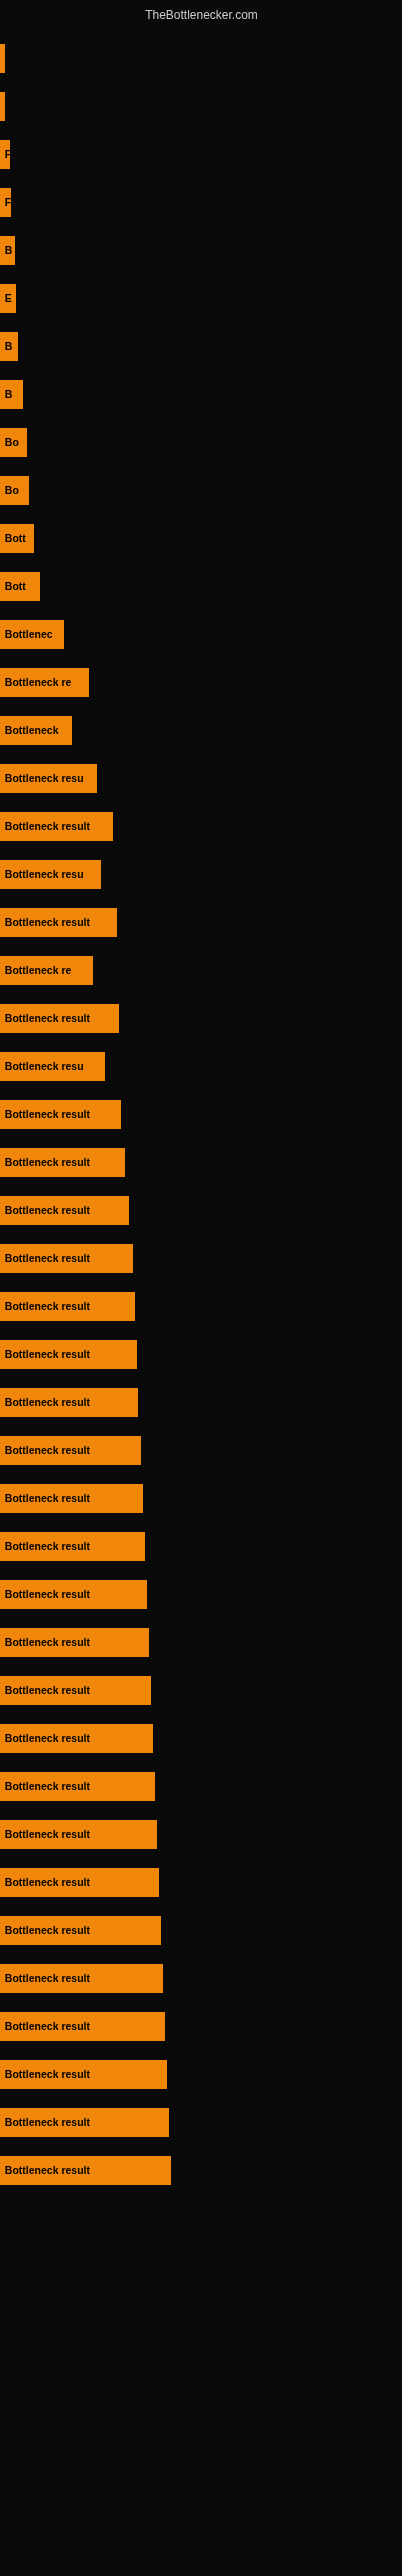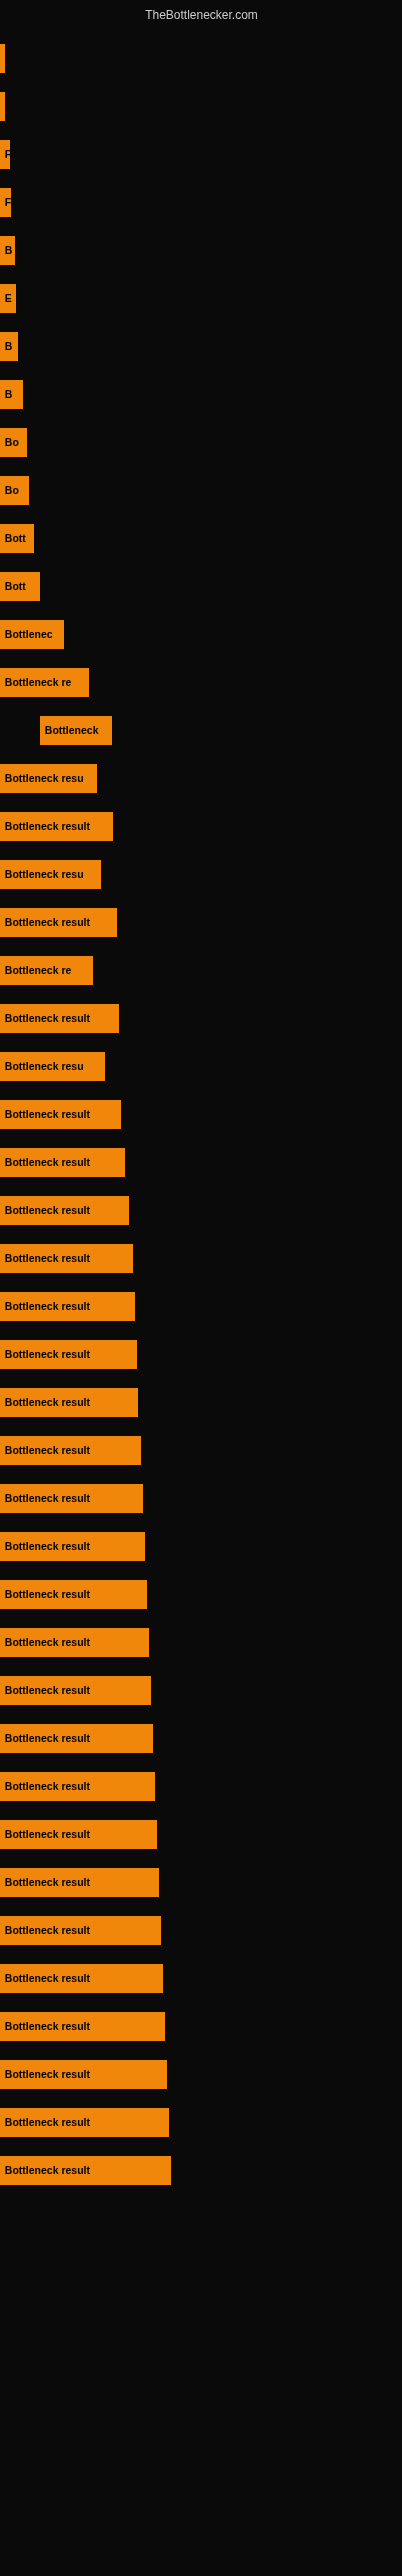--- a/index.html
+++ b/index.html
@@ -95,21 +95,21 @@
     <div class="bar-row">
       <div class="bar" style="width: 40px;">Bott</div>
     </div>
     <div class="bar-row">
       <div class="bar" style="width: 64px;">Bottlenec</div>
     </div>
     <div class="bar-row">
       <div class="bar" style="width: 89px;">Bottleneck re</div>
     </div>
     <div class="bar-row">
-      <div class="bar" style="width: 72px; margin-left: 40px;">Bottleneck</div>
+      <div class="bar" style="width: 72px;">Bottleneck</div>
     </div>
     <div class="bar-row">
       <div class="bar" style="width: 97px;">Bottleneck resu</div>
     </div>
     <div class="bar-row">
       <div class="bar" style="width: 113px;">Bottleneck result</div>
     </div>
     <div class="bar-row">
       <div class="bar" style="width: 101px;">Bottleneck resu</div>
     </div>

